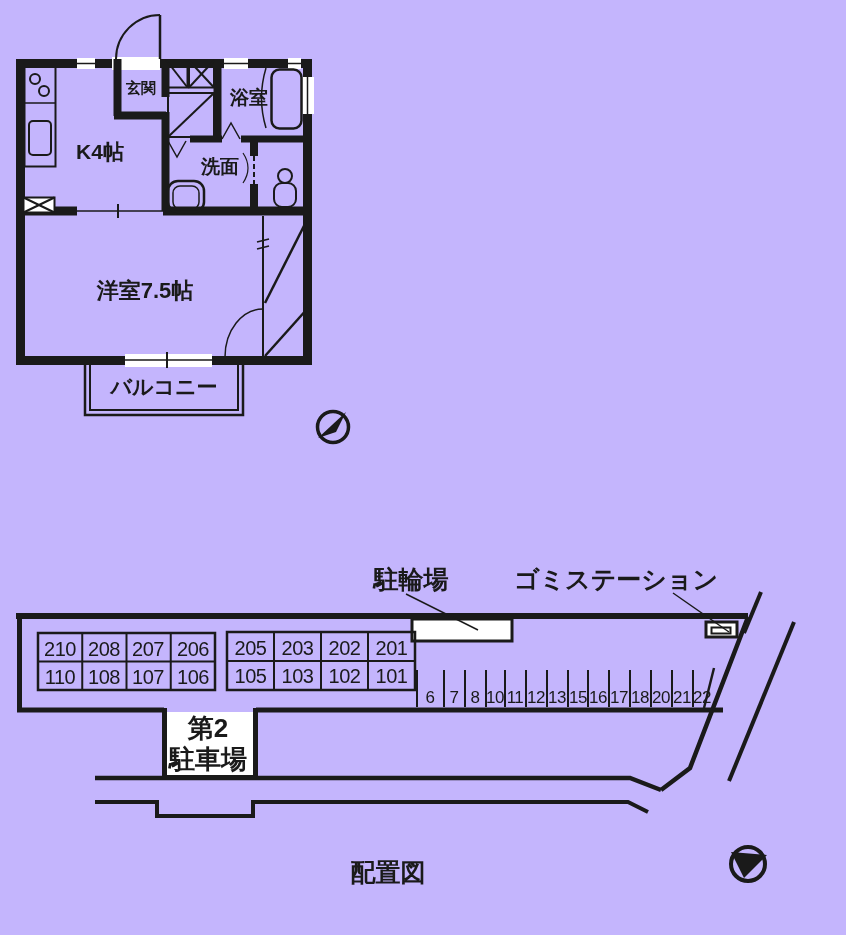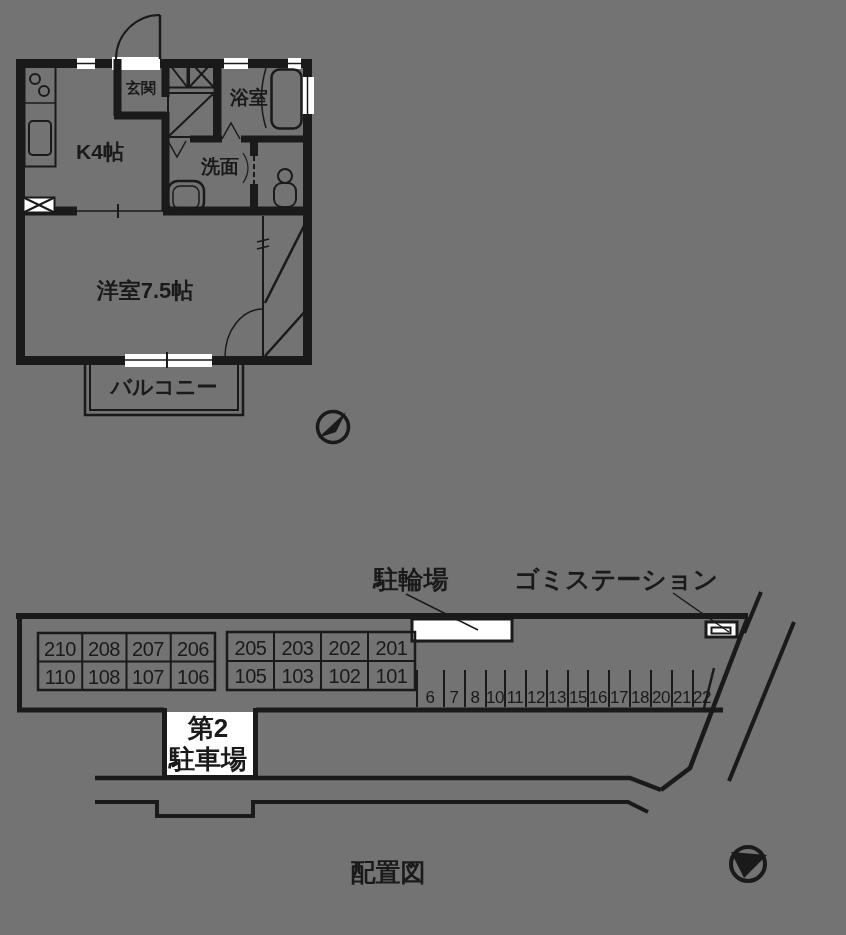--- a/index.html
+++ b/index.html
@@ -1,16 +1,16 @@
 <!DOCTYPE html>
 <html><head>
 <meta charset="utf-8">
 <style>
   html,body{margin:0;padding:0;background:#ffffff;}
-  .page{position:relative;width:846px;height:935px;background:#737373;overflow:hidden;
+  .page{position:relative;width:846px;height:935px;background:#c4b5fd;overflow:hidden;
         font-family:"Liberation Sans","DejaVu Sans",sans-serif;}
   svg{display:block;}
   text{fill:#1a1a1a;font-family:"Liberation Sans","DejaVu Sans",sans-serif;}
   .jp{font-weight:600;}
   .num{font-weight:400;letter-spacing:-0.5px;}
   .bold{font-weight:700;}
 </style>
 </head>
 <body>
 

